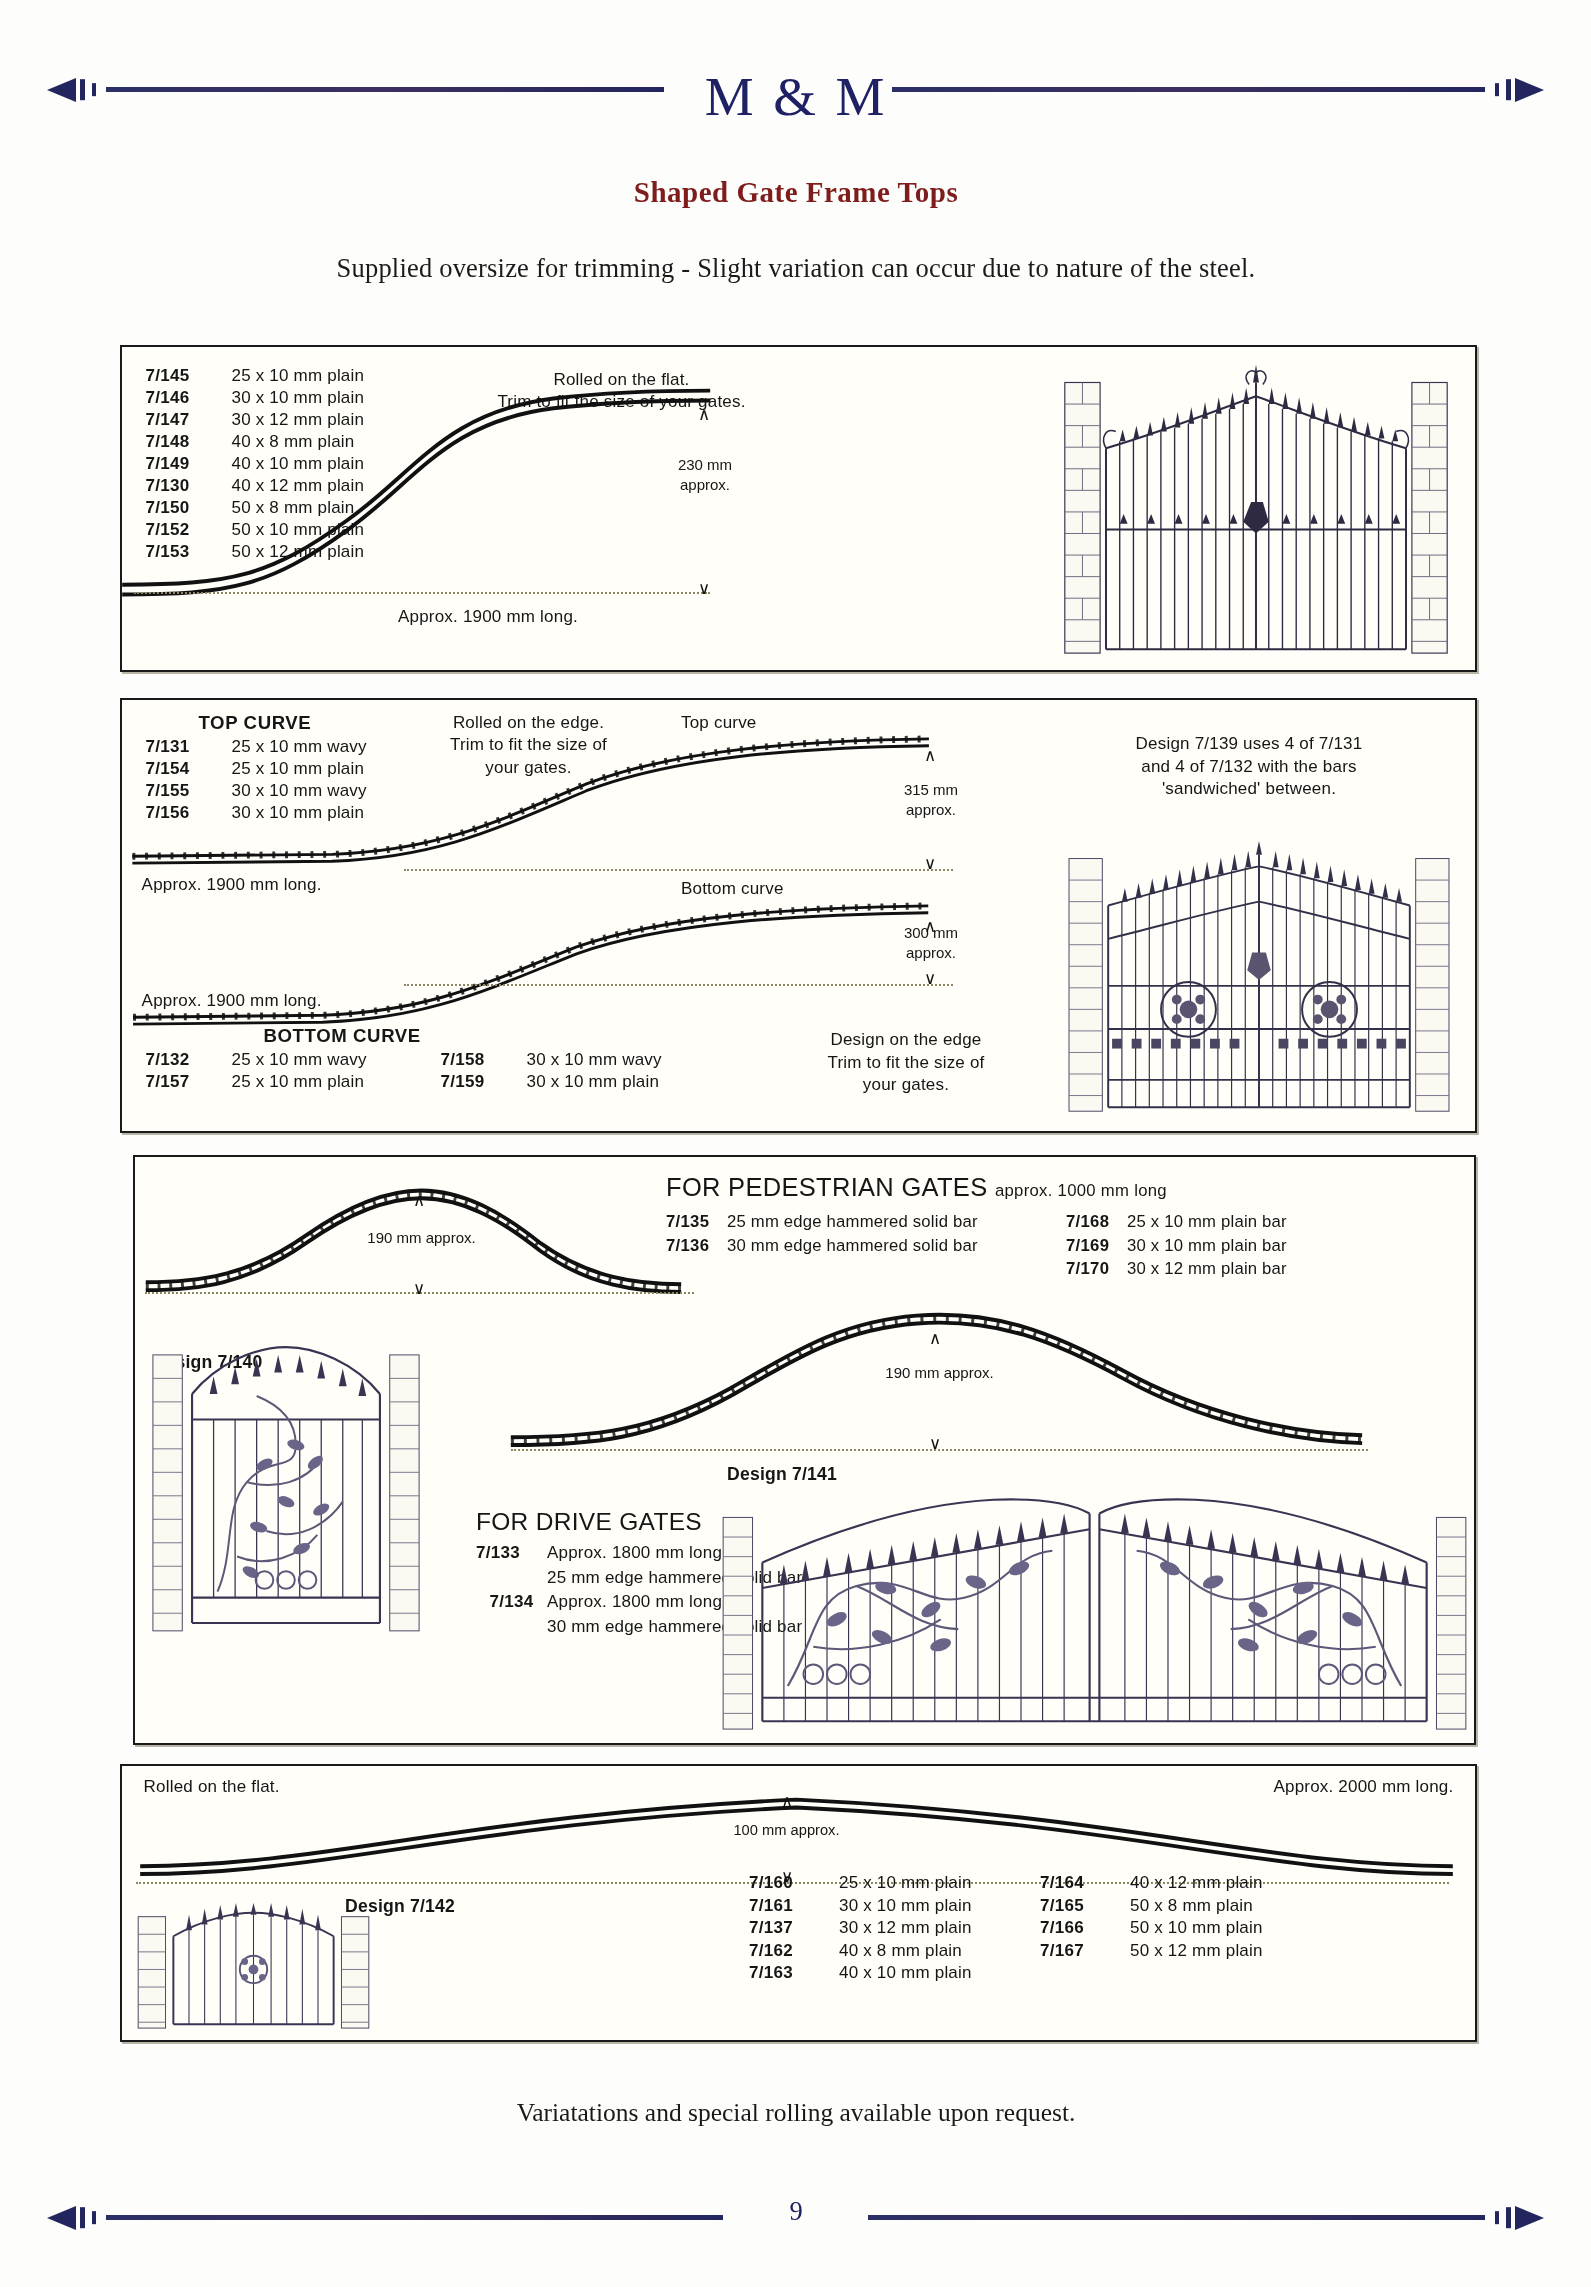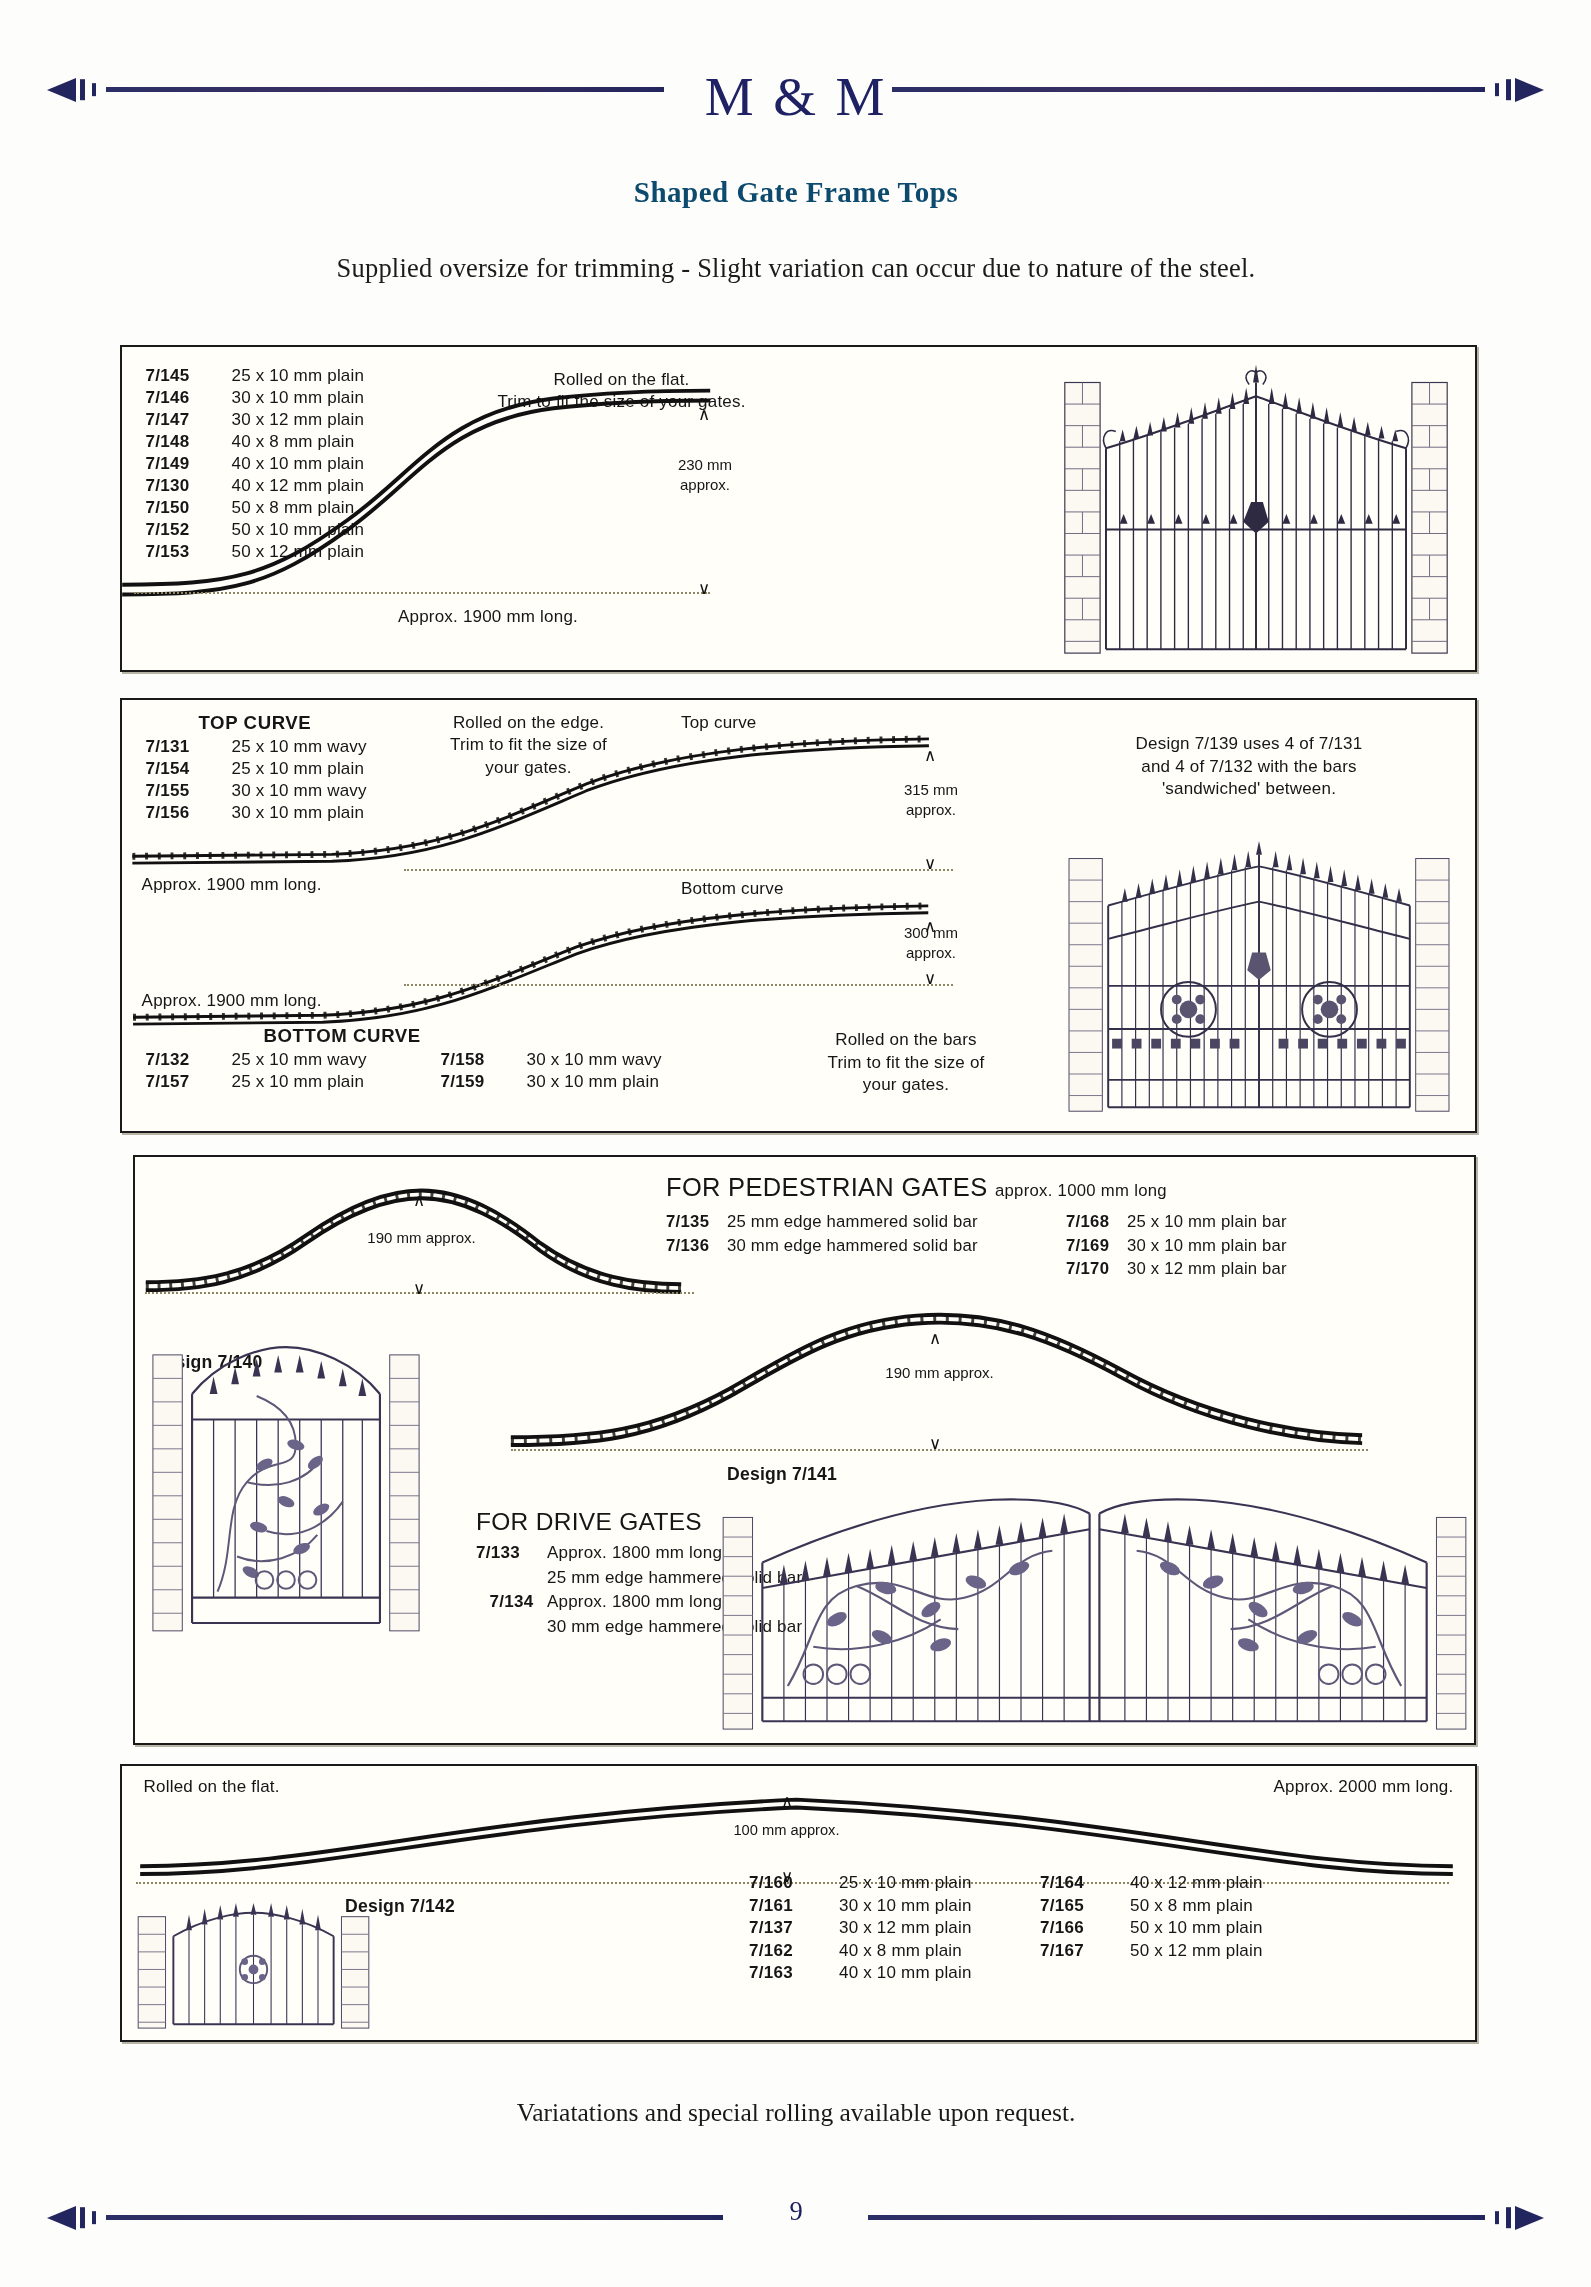--- a/index.html
+++ b/index.html
@@ -31,21 +31,21 @@
   .sp-r .bar2{right:45px;}
 
   .brand{
     position:absolute;left:0;right:0;top:25.5px;text-align:center;
     font-family:"Liberation Serif", serif;
     font-size:55px;letter-spacing:2.9px;color:#1e2163;
   }
   .page-title{
     position:absolute;left:0;right:0;top:176px;text-align:center;
     font-family:"Liberation Serif", serif;font-weight:bold;
-    font-size:29px;letter-spacing:0.5px;color:#0c4a6e;
+    font-size:29px;letter-spacing:0.5px;color:#7f1d1d;
   }
   .subtitle{
     position:absolute;left:0;right:0;top:253px;text-align:center;
     font-family:"Liberation Serif", serif;font-size:26.5px;color:#1b1b1b;
     letter-spacing:0.2px;
   }
 
   
   .panel{
     position:absolute;background:#fffef9;
@@ -375,21 +375,21 @@
       </div>
       <div class="row">
         <span class="code">7/157</span>
         <span class="desc" style="width:209px;display:inline-block;">25 x 10 mm plain</span>
         <span class="code">7/159</span>
         <span class="desc">30 x 10 mm plain</span>
       </div>
     </div>
 
     <div class="note c" style="left:647px;top:329px;width:274px;">
-      <div>Rolled on the bars</div>
+      <div>Design on the edge</div>
       <div>Trim to fit the size of</div>
       <div>your gates.</div>
     </div>
 
     <div class="note c" style="left:921px;top:33px;width:412px;">
       <div><span>Design 7/139 uses 4 of 7/131</span></div>
       <div>and 4 of 7/132 with the bars</div>
       <div>'sandwiched' between.</div>
     </div>
 

